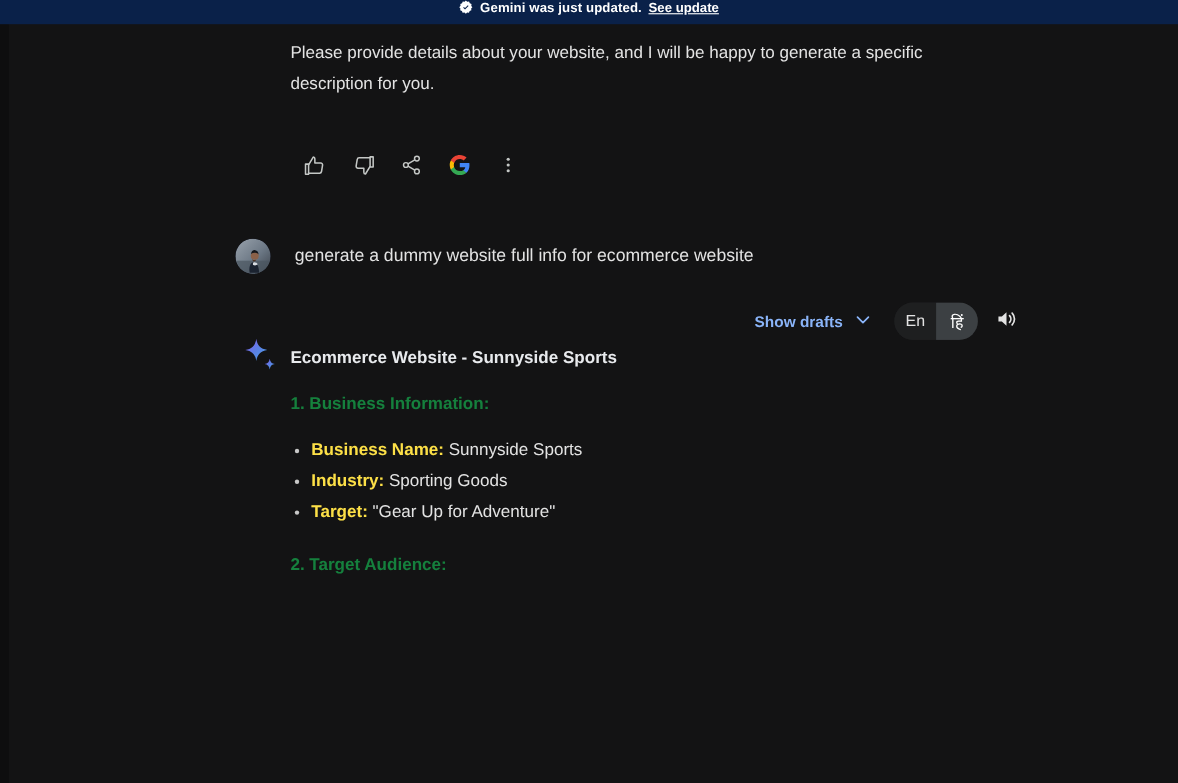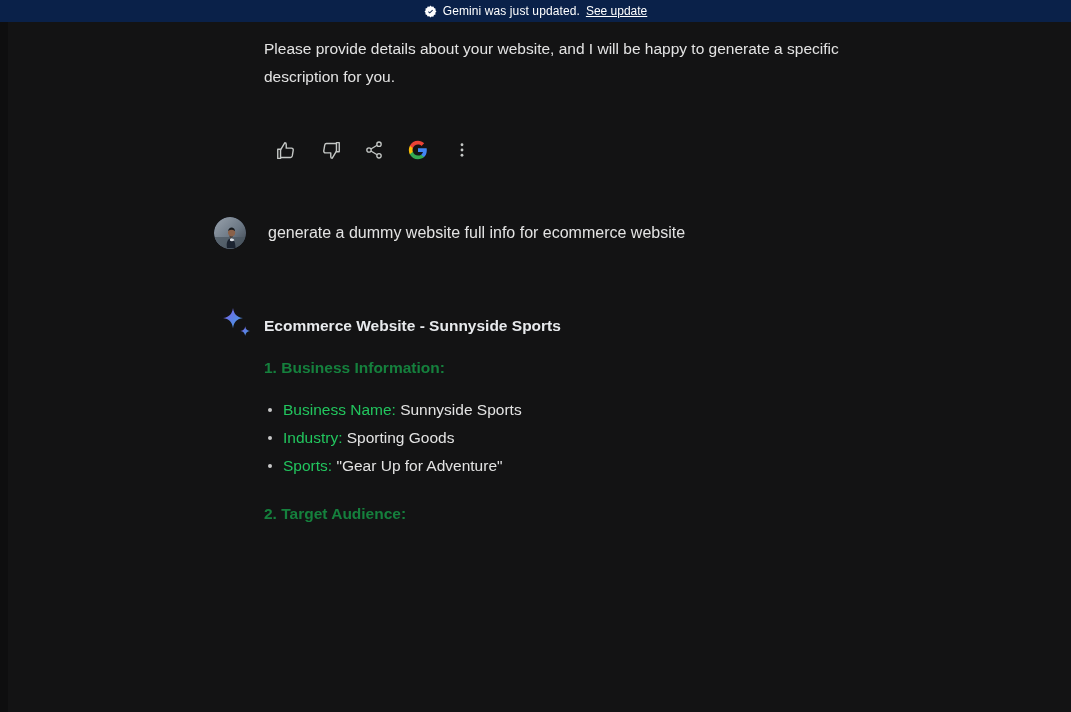--- a/index.html
+++ b/index.html
@@ -18,26 +18,26 @@
   }
 
   
   .update-banner {
     position: absolute;
     top: 0; left: 0;
     width: 1071px;
     height: 22px;
     background: #0a2149;
     display: flex;
-    align-items: center;
     justify-content: center;
     gap: 6px;
     font-size: 12px;
     color: #ffffff;
     z-index: 10;
+    font-weight: bold;
   }
   .banner-check {
     width: 13px; height: 13px;
     display: inline-block;
     flex: 0 0 auto;
   }
   .banner-text { font-size: 12px; color: #fff; letter-spacing: .1px; }
   .banner-link {
     font-size: 12px;
     color: #ffffff;
@@ -212,21 +212,21 @@
   }
   .ans-list li::before {
     content: "";
     position: absolute;
     left: 4px;
     top: 12px;
     width: 4px; height: 4px;
     border-radius: 50%;
     background: #c8c8c8;
   }
-  .ans-list li b { font-weight: normal; color: #22c55e; }
+  .ans-list li b { font-weight: bold; color: #fde047; }
 </style>
 </head>
 <body>
 
 <div class="update-banner">
   <span class="banner-check">
     <svg width="13" height="13" viewBox="0 0 24 24">
       <path fill="#ffffff" d="M12 1l2.3 2.1 3.1-.4 1.2 2.9 2.9 1.2-.4 3.1L23 12l-2.1 2.3.4 3.1-2.9 1.2-1.2 2.9-3.1-.4L12 23l-2.3-2.1-3.1.4-1.2-2.9-2.9-1.2.4-3.1L1 12l2.1-2.3-.4-3.1 2.9-1.2L6.8 2.7l3.1.4L12 1z"></path>
       <path fill="#0a2149" d="M10.6 15.9l-3.1-3.1 1.2-1.2 1.9 1.9 4.7-4.7 1.2 1.2-5.9 5.9z"></path>
     </svg>
@@ -310,20 +310,43 @@
           <path d="M16.6 21.4c1.6-.3 3 .4 3.8 1.8-1.3 1.1-2.8 1.4-4.3.6-.4-.8-.2-1.9.5-2.4z" fill="#d9dde2"></path>
           <circle cx="17.6" cy="15.6" r="3.6" fill="#8a6149"></circle>
           <path d="M14.2 14c.2-2.4 1.8-3.8 3.8-3.6 1.9.2 3.1 1.7 3 3.9-.6-.9-1.6-1.4-3-1.5-1.5-.1-2.7.3-3.8 1.2z" fill="#15181c"></path>
           <path d="M15.4 18.6c.8.9 2.2 1.1 3.5.5-.5 1.2-1.3 1.8-2.3 1.6-.7-.2-1.1-1-1.2-2.1z" fill="#4e3526"></path>
         </g>
       </svg>
     </div>
     <div class="prompt-text">generate a dummy website full info for ecommerce website</div>
   </div>
 
+  <div class="controls-row">
+    <div class="show-drafts">
+      <span>Show drafts</span>
+      <span class="chev">
+        <svg width="17" height="17" viewBox="0 0 24 24" fill="none" stroke="#8ab4f8" stroke-width="2.2" stroke-linecap="round" stroke-linejoin="round">
+          <polyline points="5,9 12,16 19,9"></polyline>
+        </svg>
+      </span>
+    </div>
+    <div class="lang-toggle">
+      <div class="lang-opt">En</div>
+      <div class="lang-opt selected">हिं</div>
+    </div>
+    <div class="speaker-btn">
+      <span>
+        <svg width="22" height="22" viewBox="0 0 24 24" fill="#e3e3e3">
+          <path d="M4 9.5h3.4L12 5.4v13.2L7.4 14.5H4z"></path>
+          <path d="M15 8.6a5 5 0 0 1 0 6.8" fill="none" stroke="#e3e3e3" stroke-width="1.7" stroke-linecap="round"></path>
+          <path d="M17.6 6.2a8.4 8.4 0 0 1 0 11.6" fill="none" stroke="#e3e3e3" stroke-width="1.7" stroke-linecap="round"></path>
+        </svg>
+      </span>
+    </div>
+  </div>
 
   <div class="answer-icon">
     <svg width="38" height="38" viewBox="0 0 38 38">
       <defs>
         <linearGradient id="spk" x1="0" y1="0" x2="1" y2="1">
           <stop offset="0%" stop-color="#8a5cf0"></stop>
           <stop offset="50%" stop-color="#5b7fe3"></stop>
           <stop offset="100%" stop-color="#4aa3e8"></stop>
         </linearGradient>
       </defs>
@@ -333,21 +356,21 @@
   </div>
 
   <div class="answer-body">
     <div class="ans-h3">Ecommerce Website - Sunnyside Sports</div>
 
     <div>
       <div class="ans-h4" style="margin-top:0;">1. Business Information:</div>
       <ul class="ans-list">
         <li><b>Business Name:</b><span> Sunnyside Sports</span></li>
         <li><b>Industry:</b><span> Sporting Goods</span></li>
-        <li><b>Sports:</b><span> "Gear Up for Adventure"</span></li>
+        <li><b>Target:</b><span> "Gear Up for Adventure"</span></li>
       </ul>
     </div>
 
     <div>
       <div class="ans-h4">2. Target Audience:</div>
     </div>
 
     <div>
     </div>
   </div>

